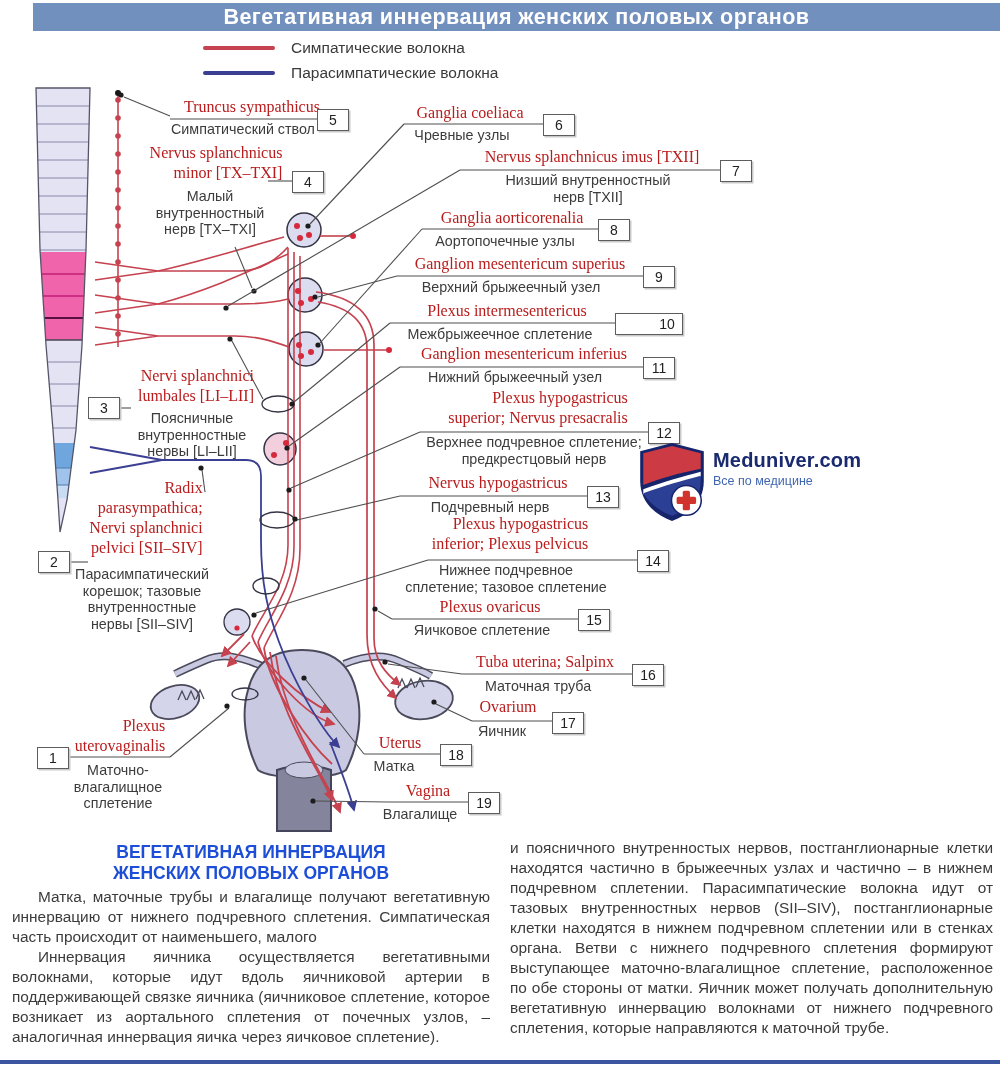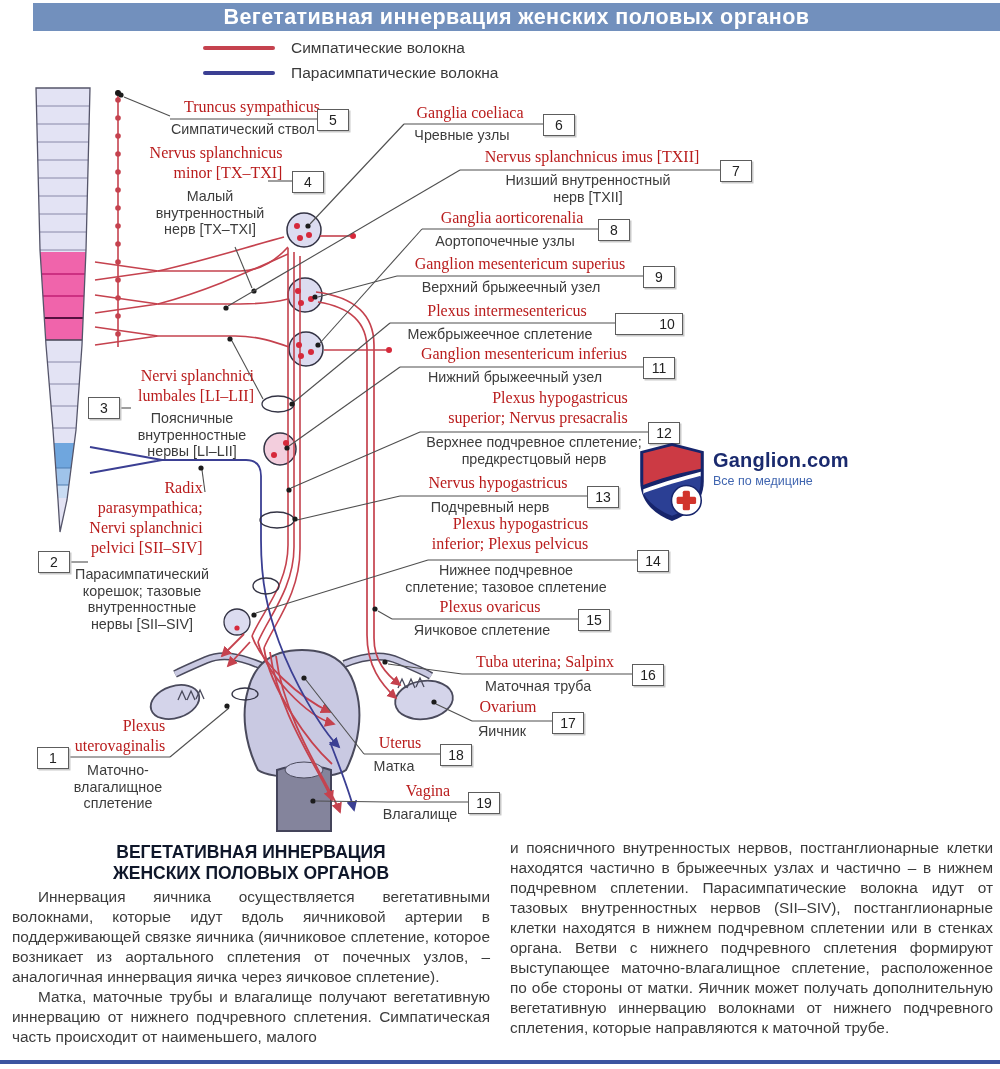--- a/index.html
+++ b/index.html
@@ -33,21 +33,21 @@
   
   .watermark{position:absolute;left:637px;top:442px;width:280px;height:84px;z-index:8;}
   .wm-text{position:absolute;left:76px;top:7px;}
   .wm-name{font-size:20px;font-weight:bold;color:#1a2a6e;letter-spacing:.2px;}
   .wm-tag{font-size:12.5px;color:#4166b0;margin-top:2px;}
   
   .article{position:absolute;top:838px;left:0;width:1000px;font-size:15.4px;
     line-height:20px;color:#3b3b3b;}
   .col-left{position:absolute;left:12px;top:4px;width:478px;text-align:justify;}
   .col-right{position:absolute;left:510px;top:0;width:483px;text-align:justify;}
-  .article-heading{font-size:17.5px;font-weight:bold;color:#0f172a;
+  .article-heading{font-size:17.5px;font-weight:bold;color:#1d4ed8;
     text-align:center;white-space:pre-line;line-height:21px;margin:0 0 3px 0;}
   .article p{margin:0;}
   .col-left p{text-indent:26px;}
   .bottom-rule{position:absolute;left:0;top:1060px;width:1000px;height:4px;
     background:#3c55a0;}
 </style>
 </head>
 <body>
 
 <div class="title-bar">
@@ -293,21 +293,21 @@
   <svg width="70" height="80" viewBox="0 0 66 78">
     <path d="M33,1 L64,9 V38 C64,58 50,71 33,77 C16,71 2,58 2,38 V9 Z" fill="#16246b"></path>
     <path d="M33,4 L61,11 L61,26 C40,30 20,36 5,42 L5,11 Z" fill="#cc3a44"></path>
     <path d="M5,46 C25,39 45,33 61,29 L61,34 C45,38 25,44 5,51 Z" fill="#ffffff"></path>
     <path d="M5,50 C25,43 45,37 61,33 V38 C61,55 49,66 33,72 C22,68 11,60 5,50 Z" fill="#2b3f94"></path>
     <circle cx="47" cy="57" r="14.5" fill="#ffffff" stroke="#16246b" stroke-width="1.5"></circle>
     <rect x="43.5" y="47.5" width="7" height="19" rx="1.5" fill="#d1342c"></rect>
     <rect x="37.5" y="53.5" width="19" height="7" rx="1.5" fill="#d1342c"></rect>
   </svg>
   <div class="wm-text">
-    <div class="wm-name">Ganglion.com</div>
+    <div class="wm-name">Meduniver.com</div>
     <div class="wm-tag">Все по медицине</div>
   </div>
 </div>
 
 <div id="labels">
     <div class="lbl-latin" style="left: 120px; top: 716px;">Plexus
 uterovaginalis</div>
     <div class="lbl-rus" style="left: 118px; top: 762px;">Маточно-
 влагалищное
 сплетение</div>
@@ -382,21 +382,21 @@
     <div class="num-box" style="left: 440px; top: 744px;">18</div>
     <div class="lbl-latin" style="left: 428px; top: 781px;">Vagina</div>
     <div class="lbl-rus" style="left: 420px; top: 806px;">Влагалище</div>
     <div class="num-box" style="left: 468px; top: 792px;">19</div>
   </div>
 
 <div class="article">
   <div class="col-left">
     <div class="article-heading">ВЕГЕТАТИВНАЯ ИННЕРВАЦИЯ
 ЖЕНСКИХ ПОЛОВЫХ ОРГАНОВ</div>
+    <p>Матка, маточные трубы и влагалище  получают вегетативную иннервацию от нижнего подчревного сплетения. Симпатическая часть происходит от наименьшего, малого</p>
     <p>Иннервация яичника осуществляется вегетативными волокнами, которые идут вдоль яичниковой артерии в поддерживающей связке яичника (яичниковое сплетение, которое возникает из аортального сплетения от почечных узлов, – аналогичная иннервация яичка через яичковое сплетение).</p>
-    <p>Матка, маточные трубы и влагалище  получают вегетативную иннервацию от нижнего подчревного сплетения. Симпатическая часть происходит от наименьшего, малого</p>
   </div>
   <div class="col-right">
     <p>и поясничного внутренностых нервов, постганглионарные клетки находятся частично в брыжеечных узлах и частично – в нижнем подчревном сплетении. Парасимпатические волокна идут от тазовых внутренностных нервов (SII–SIV), постганглионарные клетки находятся в нижнем подчревном сплетении или в стенках органа. Ветви с нижнего подчревного сплетения формируют выступающее маточно-влагалищное сплетение, расположенное по обе стороны от матки. Яичник может получать дополнительную вегетативную иннервацию волокнами от нижнего подчревного сплетения, которые направляются к маточной трубе.</p>
   </div>
 </div>
 
 <div class="bottom-rule"></div>
 
 </body></html>

